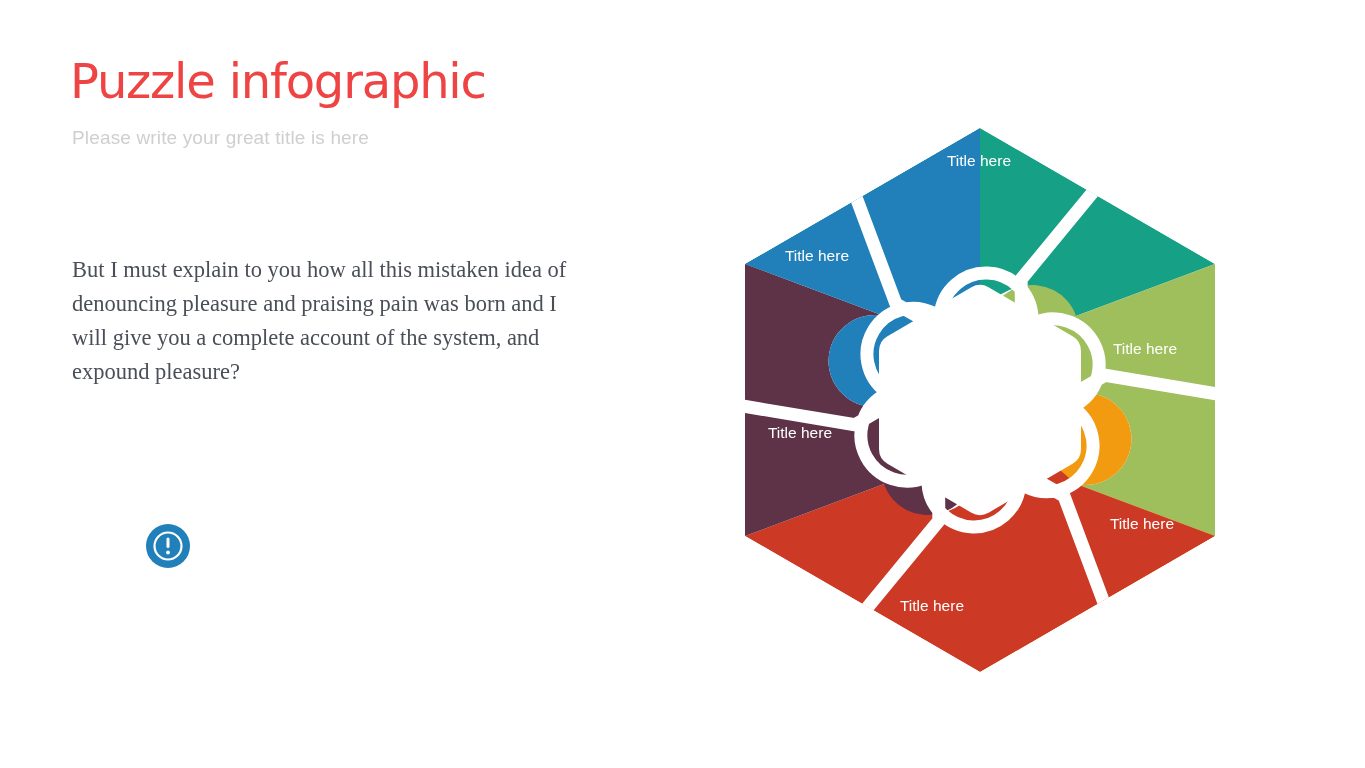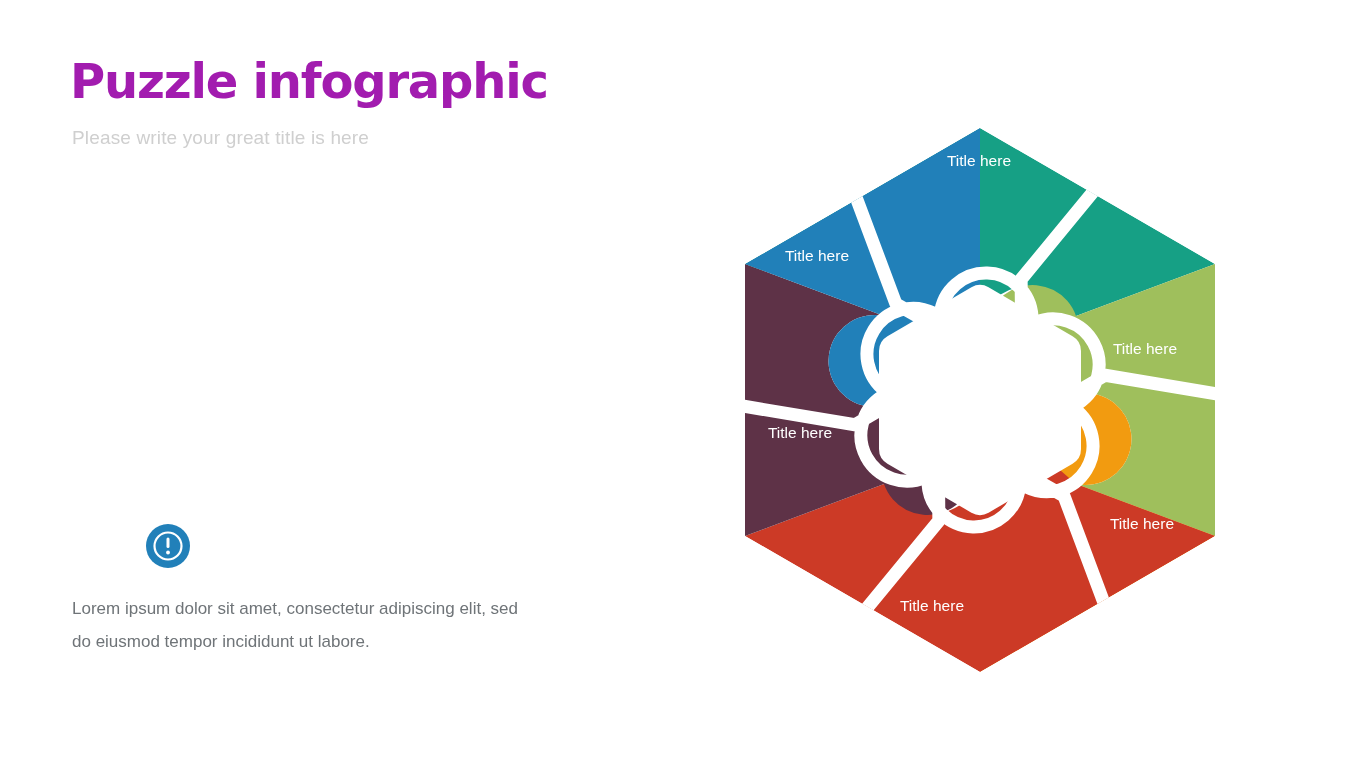--- a/index.html
+++ b/index.html
@@ -22,24 +22,24 @@
     top: 0;
     width: 560px;
     height: 768px;
   }
 
   #page-title {
     position: absolute;
     left: 0;
     top: 57px;
     font-family: "DejaVu Sans", sans-serif;
-    font-weight: bold;
+    font-weight: normal;
     font-size: 48px;
     letter-spacing: -1.2px;
-    color: #a21caf;
+    color: #ef4444;
     line-height: 1.0;
     white-space: nowrap;
   }
 
   #page-subtitle {
     position: absolute;
     left: 2px;
     top: 127px;
     font-family: Liberation Sans, sans-serif;
     font-size: 19px;
@@ -101,31 +101,31 @@
 </style>
 </head>
 <body>
 
 <div id="left-panel">
 
   <div id="page-title">Puzzle infographic</div>
 
   <div id="page-subtitle">Please write your great title is here</div>
 
+  <div id="body-paragraph">But I must explain to you how all this mistaken idea of denouncing pleasure and praising pain was born and I will give you a complete account of the system, and expound pleasure?</div>
 
   <div id="info-badge">
     <svg viewBox="0 0 44 44" width="44" height="44" aria-hidden="true">
       <circle cx="22" cy="22" r="22" fill="#2180b9"></circle>
       <circle cx="22" cy="22" r="13.5" fill="none" stroke="#ffffff" stroke-width="2.2"></circle>
       <rect x="20.5" y="13.5" width="3" height="10.5" rx="1.5" fill="#ffffff"></rect>
       <circle cx="22" cy="28.5" r="1.9" fill="#ffffff"></circle>
     </svg>
   </div>
 
-  <div id="caption-paragraph">Lorem ipsum dolor sit amet, consectetur adipiscing elit, sed do eiusmod tempor incididunt ut labore.</div>
 </div>
 
 <div id="puzzle-figure">
   <svg viewBox="0 0 580 620" xmlns="http://www.w3.org/2000/svg">
     <defs>
 
       <clipPath id="hexClip">
         <path d="M 290 48
                  L 525 184
                  L 525 456

